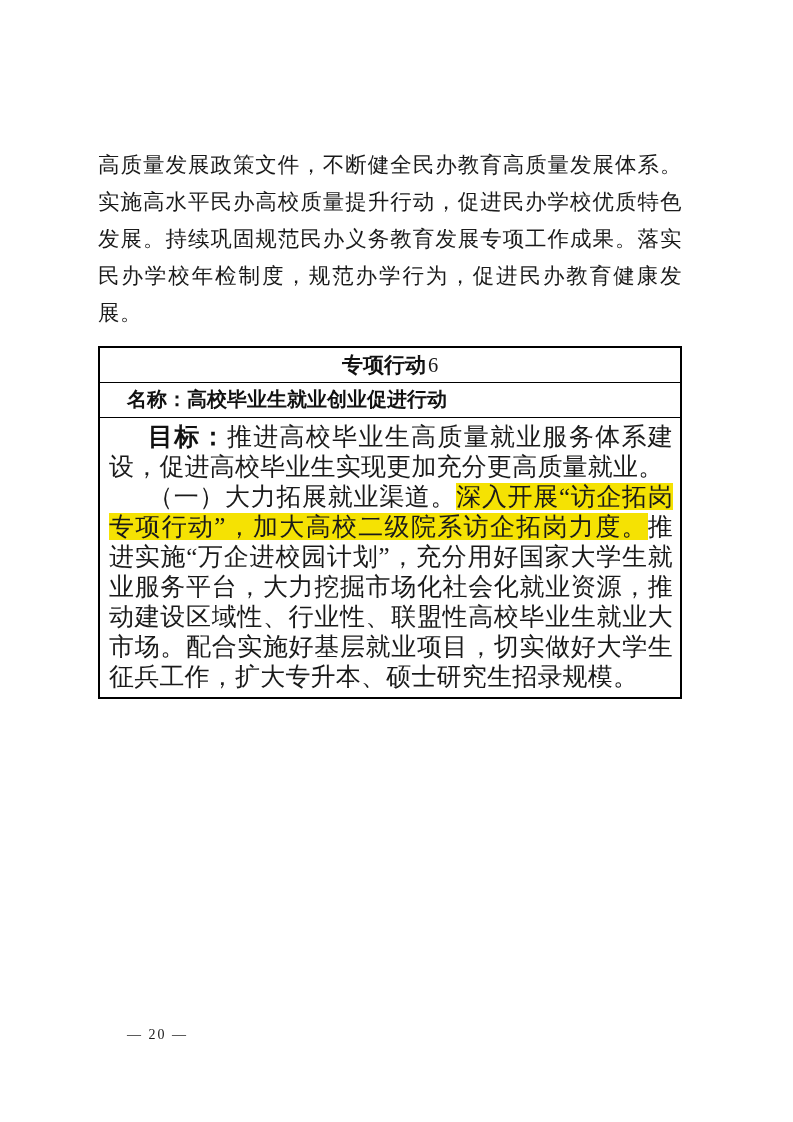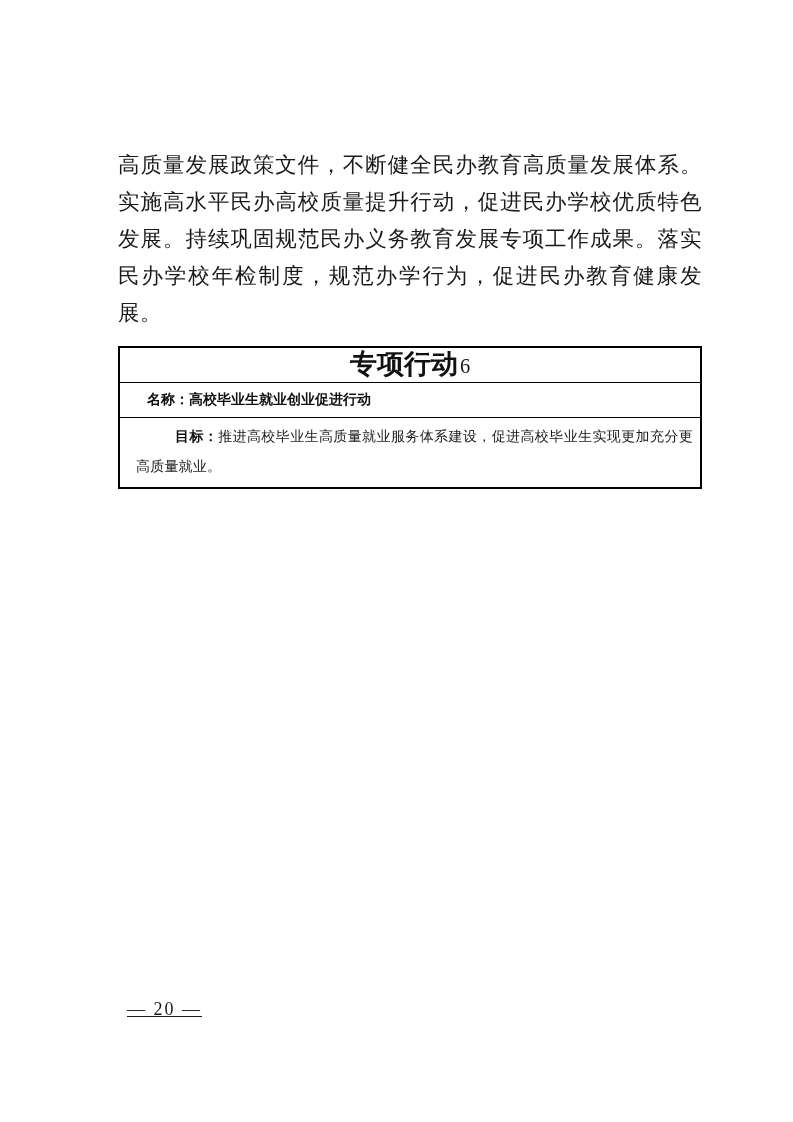--- a/index.html
+++ b/index.html
@@ -8,21 +8,21 @@
   .page {
     position:relative;
     width:793px; height:1122px;
     margin:0 auto;
     background:#ffffff;
     color:#1a1a1a;
     overflow:hidden;
   }
   .content {
     position:absolute;
-    left:118px; top:147px;
+    left:98px; top:147px;
     width:584px;
   }
   .para {
     font-size:21.5px;
     line-height:37px;
     text-align:justify;
     letter-spacing:0.5px;
   }
   .para.indent { text-indent:43px; }
   .action-box {
@@ -31,45 +31,44 @@
   }
   .box-row-header {
     height:35px; line-height:33px;
     text-align:center;
     border-bottom:1px solid #000;
   }
   .box-row-name {
     height:35px; line-height:33px;
     padding-left:27px;
     border-bottom:1px solid #000;
-    font-size:14px;
+    font-size:20px;
   }
   .box-row-body {
-    padding:3px 7px 5px 16px;
-    font-size:14px;
+    padding:3px 7px 5px 9px;
+    font-size:25px;
     line-height:30px;
     text-align:justify;
     letter-spacing:0.2px;
   }
   .t-para { text-indent:39px; }
   .bold-sans {
     font-family:"Liberation Sans","DejaVu Sans",sans-serif;
     font-weight:bold;
     color:#111;
   }
-  .box-row-header .bold-sans { font-size:27px; }
+  .box-row-header .bold-sans { font-size:21px; }
   .box-row-header .header-num { font-size:20.5px; padding-left:2px; }
   .hl { background:#F5E203; }
   .footer-pagenum {
     position:absolute;
-    left:127px; top:999px;
-    font-size:18px;
+    left:127px; top:1027px;
+    font-size:14px;
     letter-spacing:2px;
     color:#1a1a1a;
-    text-decoration:underline;
   }
 </style>
 </head>
 <body>
 
 <div class="page">
   <div class="content">
 
     <p class="para">高质量发展政策文件，不断健全民办教育高质量发展体系。实施高水平民办高校质量提升行动，促进民办学校优质特色发展。持续巩固规范民办义务教育发展专项工作成果。落实民办学校年检制度，规范办学行为，促进民办教育健康发展。</p>
 
@@ -84,20 +83,23 @@
         <span class="bold-sans">名称：</span><span class="bold-sans">高校毕业生就业创业促进行动</span>
       </div>
 
       <div class="box-row-body">
 
         <p class="t-para">
           <span class="bold-sans">目标：</span><span>推进高校毕业生高质量就业服务体系建设，促进高校毕业生实现更加充分更高质量就业。</span>
         </p>
 
 
+        <p class="t-para">
+          <span>（一）大力拓展就业渠道。</span><span class="hl">深入开展“访企拓岗专项行动”，加大高校二级院系访企拓岗力度。</span><span>推进实施“万企进校园计划”，充分用好国家大学生就业服务平台，大力挖掘市场化社会化就业资源，推动建设区域性、行业性、联盟性高校毕业生就业大市场。配合实施好基层就业项目，切实做好大学生征兵工作，扩大专升本、硕士研究生招录规模。</span>
+        </p>
 
 
       </div>
     </div>
   </div>
 
   <div class="footer-pagenum">— 20 —</div>
 </div>
 
 </body></html>

